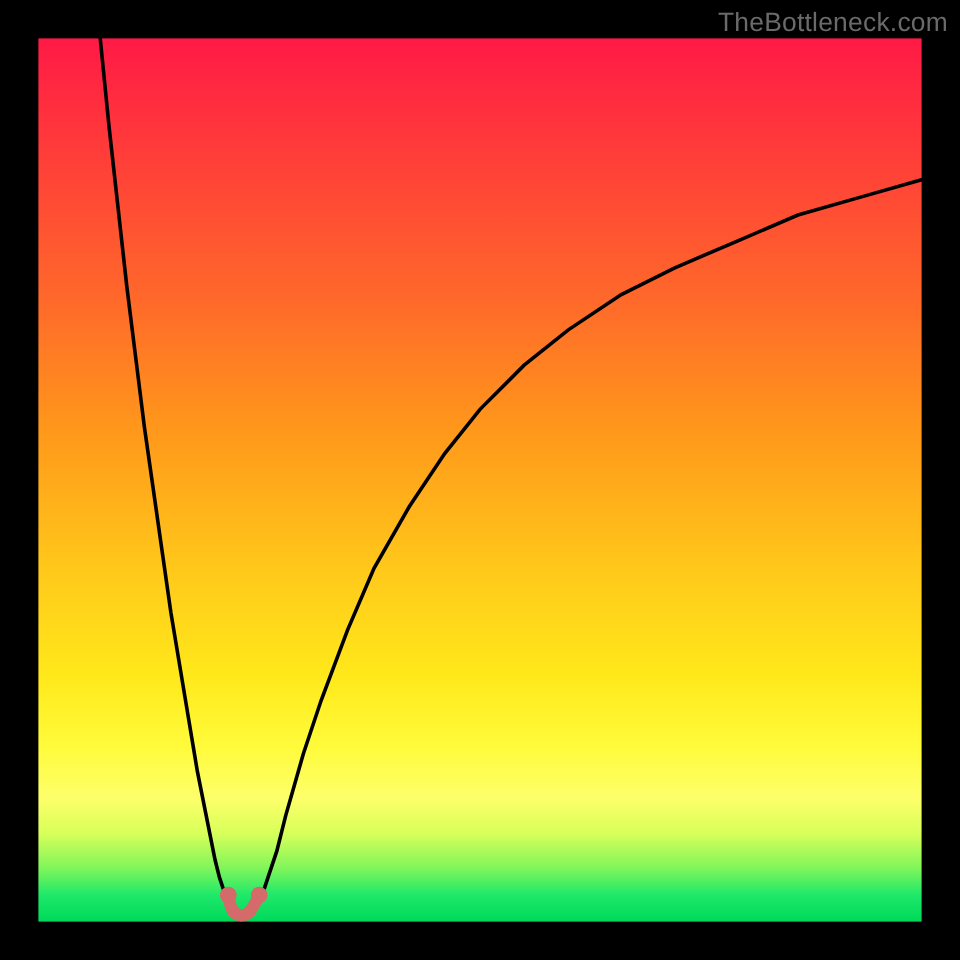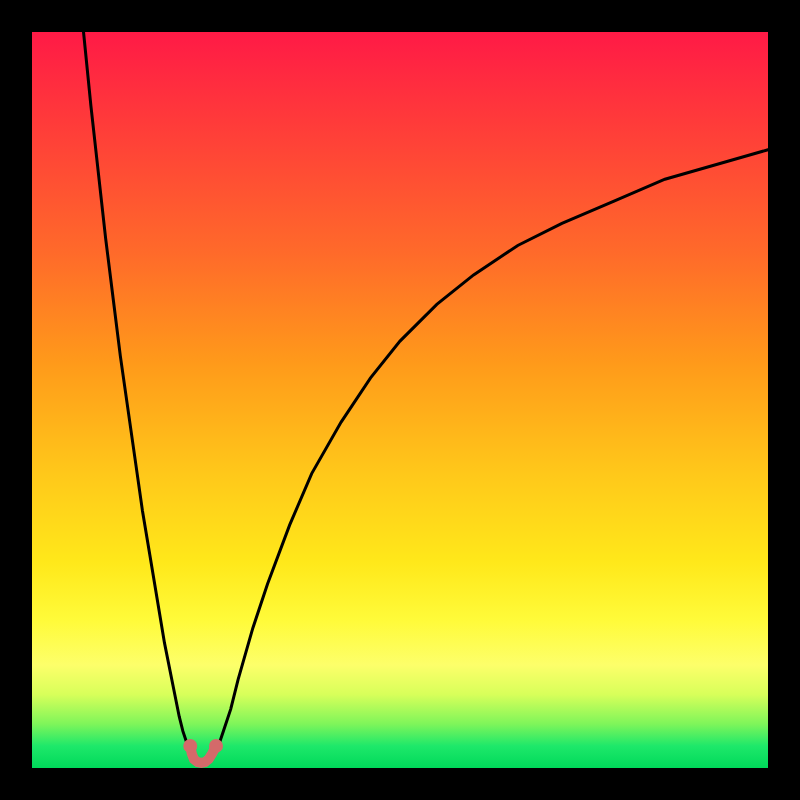--- a/index.html
+++ b/index.html
@@ -66,13 +66,14 @@
 <div class="frame">
   <div class="plot-area">
     <svg class="curves" viewBox="0 0 736 736" preserveAspectRatio="none">
       <path id="left-branch" fill="none" stroke-width="3" stroke-linecap="round" d="M51.52 0.00 L58.88 73.60 L66.24 139.84 L73.60 206.08 L80.96 264.96 L88.32 323.84 L95.68 375.36 L103.04 426.88 L110.40 478.40 L117.76 522.56 L125.12 566.72 L132.48 610.88 L139.84 647.68 L147.20 684.48 L150.88 699.20 L154.56 710.24 L158.24 713.92" stroke="#000000"></path>
       <path id="right-branch" fill="none" stroke-width="3" stroke-linecap="round" d="M184.00 713.92 L187.68 710.24 L191.36 699.20 L198.72 677.12 L206.08 647.68 L220.80 596.16 L235.52 552.00 L257.60 493.12 L279.68 441.60 L309.12 390.08 L338.56 345.92 L368.00 309.12 L404.80 272.32 L441.60 242.88 L485.76 213.44 L529.92 191.36 L581.44 169.28 L632.96 147.20 L684.48 132.48 L736.00 117.76" stroke="#000000"></path>
       <path id="bottom-notch" fill="none" stroke-width="10" stroke-linecap="round" d="M158.24 713.92 L159.71 721.28 L161.92 727.17 L165.60 730.11 L169.28 730.85 L172.96 730.11 L176.64 727.17 L180.32 721.28 L184.00 713.92" stroke="#d46a6a"></path>
       <circle id="notch-dot-left" r="7" cx="158.24" cy="713.92" fill="#d46a6a"></circle>
       <circle id="notch-dot-right" r="7" cx="184.00" cy="713.92" fill="#d46a6a"></circle>
     </svg>
   </div>
+  <div class="watermark">TheBottleneck.com</div>
 </div>
 
 </body></html>

